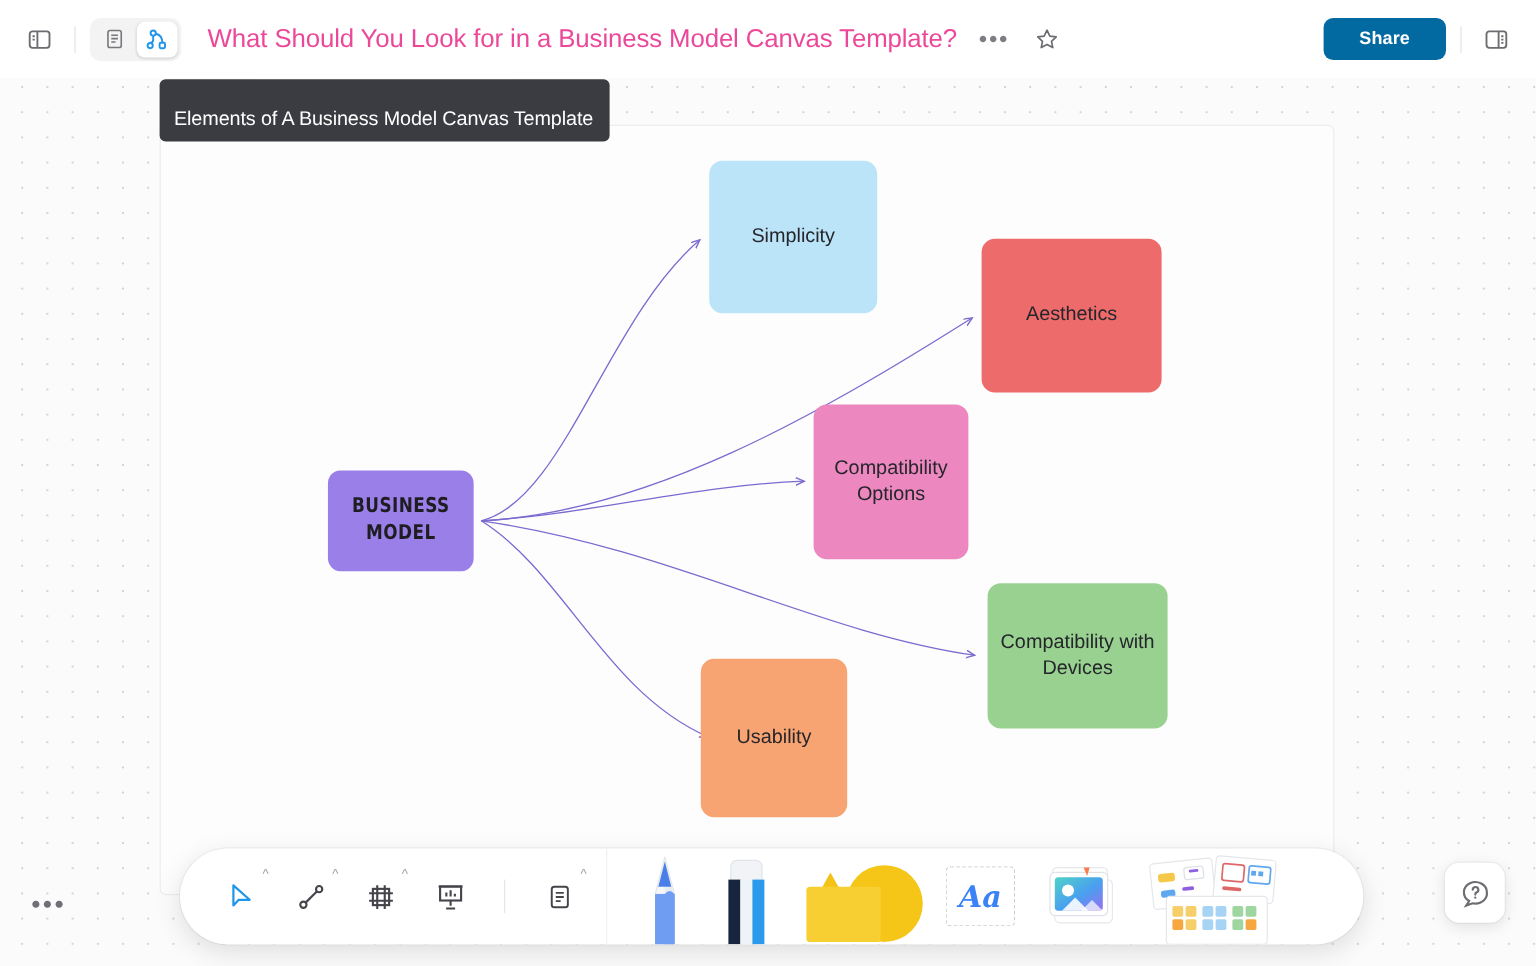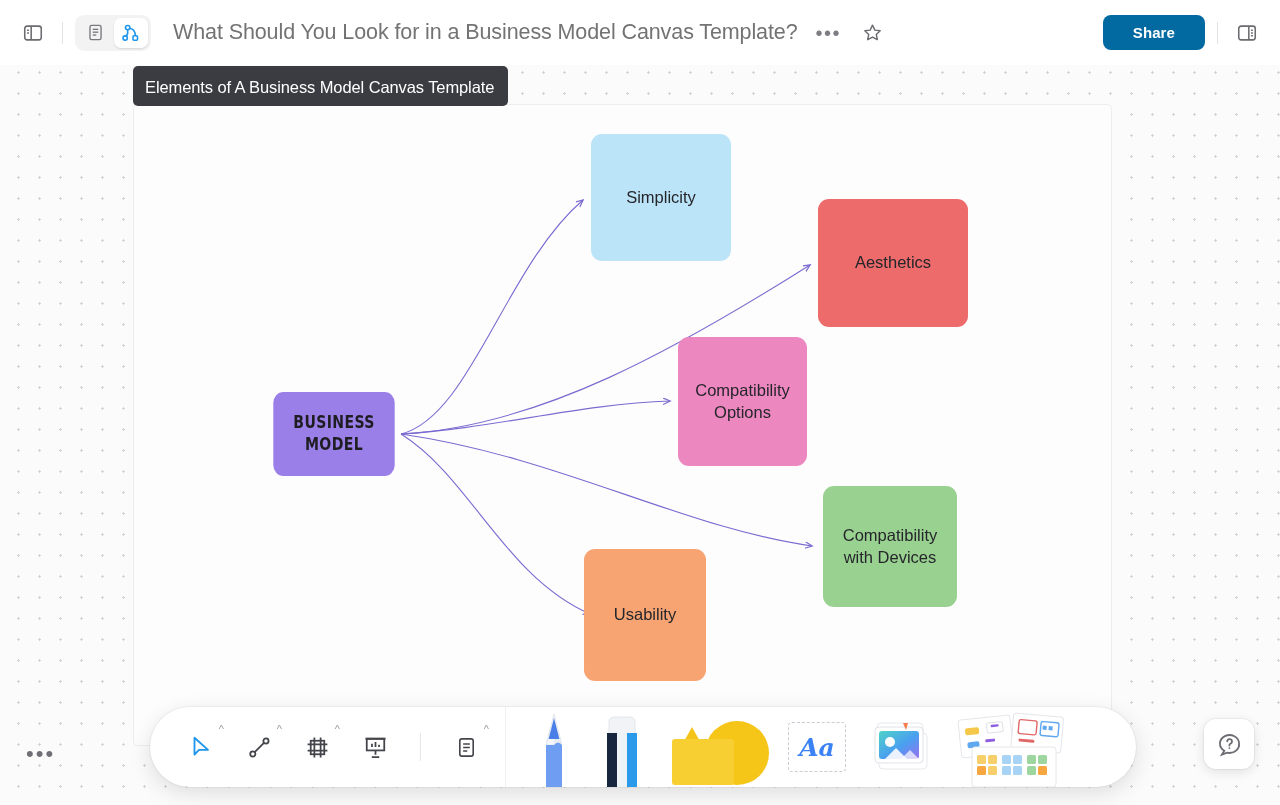--- a/index.html
+++ b/index.html
@@ -41,21 +41,21 @@
     display: flex; align-items: center; justify-content: center;
     border-radius: 7px; cursor: pointer; color: #77777c;
   }
   .mode-btn.active {
     background: #ffffff; color: #1e96eb;
     box-shadow: 0 1px 2px rgba(0,0,0,.13);
   }
   .doc-title {
     margin-left: 22px;
     font-size: 21.5px;
-    color: #737373;
+    color: #ec4899;
     letter-spacing: -0.1px;
     white-space: nowrap;
   }
   .hdr-more {
     margin-left: 18px; color: #7d7d83; cursor: pointer;
     font-size: 20px; line-height: 10px; letter-spacing: 1.5px;
     display:flex; align-items:center; height: 34px;
   }
   .hdr-star { margin-left: 14px; }
   .hdr-right {
@@ -92,21 +92,21 @@
     background: #fdfdfd;
     border: 1px solid #ededed;
     border-radius: 5px;
   }
   .frame-title {
     position: absolute;
     left: 133px; top: 9px;
     background: #3b3c42;
     color: #ffffff;
     font-size: 16.5px;
-    padding: 12px 14px 9px 12px;
+    padding: 24px 14px 9px 12px;
     border-radius: 5px;
     white-space: nowrap;
     letter-spacing: -0.1px;
   }
 
   
   .node {
     position: absolute;
     border-radius: 11px;
     display: flex; align-items: center; justify-content: center;
@@ -219,21 +219,21 @@
     <div class="frame-title">Elements of A Business Model Canvas Template</div>
 
     <div class="node center" style="left:268px; top:335px; width:132px; height:84px; background:#9b7fe8;">BUSINESS MODEL</div>
 
     <div class="node" style="left:591px; top:77px; width:140px; height:127px; background:#bce4f8;">Simplicity</div>
 
     <div class="node" style="left:818px; top:142px; width:150px; height:128px; background:#ee6b6b;">Aesthetics</div>
 
     <div class="node" style="left:678px; top:280px; width:129px; height:129px; background:#ed87bf;">Compatibility Options</div>
 
-    <div class="node" style="left:823px; top:429px; width:134px; height:121px; background:#99d190;">Compatibility with Devices</div>
+    <div class="node" style="left:823px; top:429px; width:150px; height:121px; background:#99d190;">Compatibility with Devices</div>
 
     <div class="node" style="left:584px; top:492px; width:122px; height:132px; background:#f7a372;">Usability</div>
 
     <div class="canvas-more">•••</div>
   </div>
 
   <div class="header">
 
     <div class="icon-btn">
       <svg width="22" height="22" viewBox="0 0 24 24" fill="none" stroke="currentColor" stroke-width="1.7">

